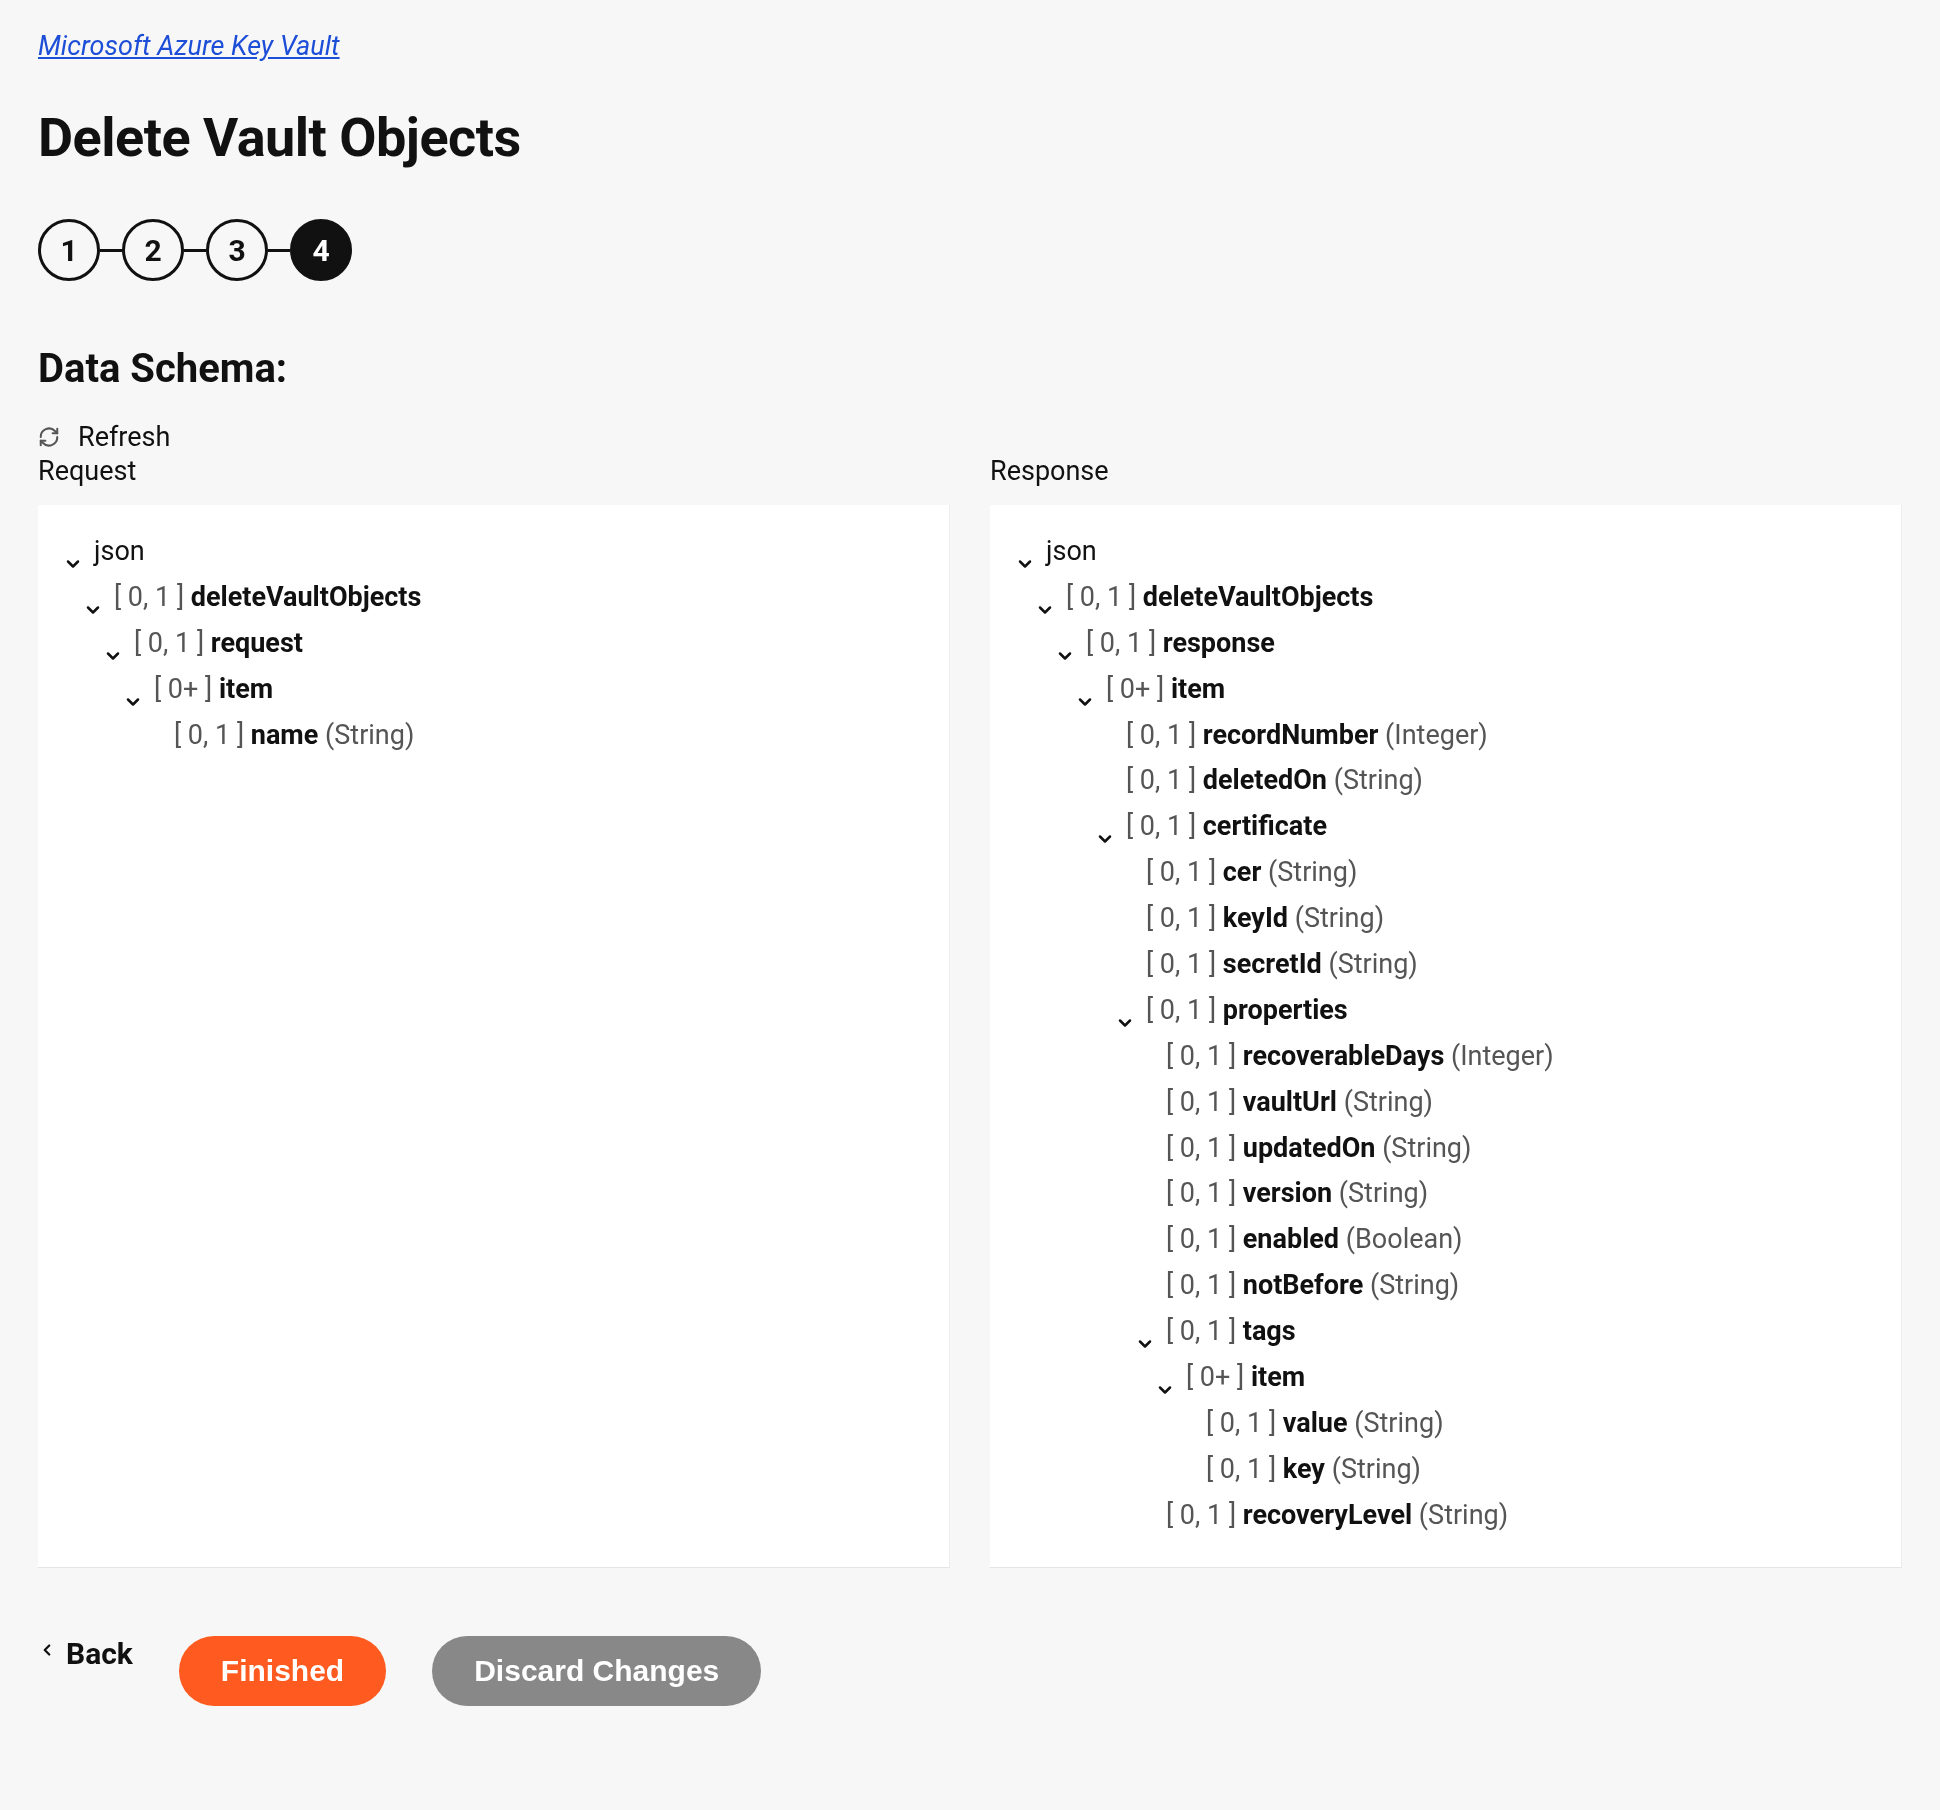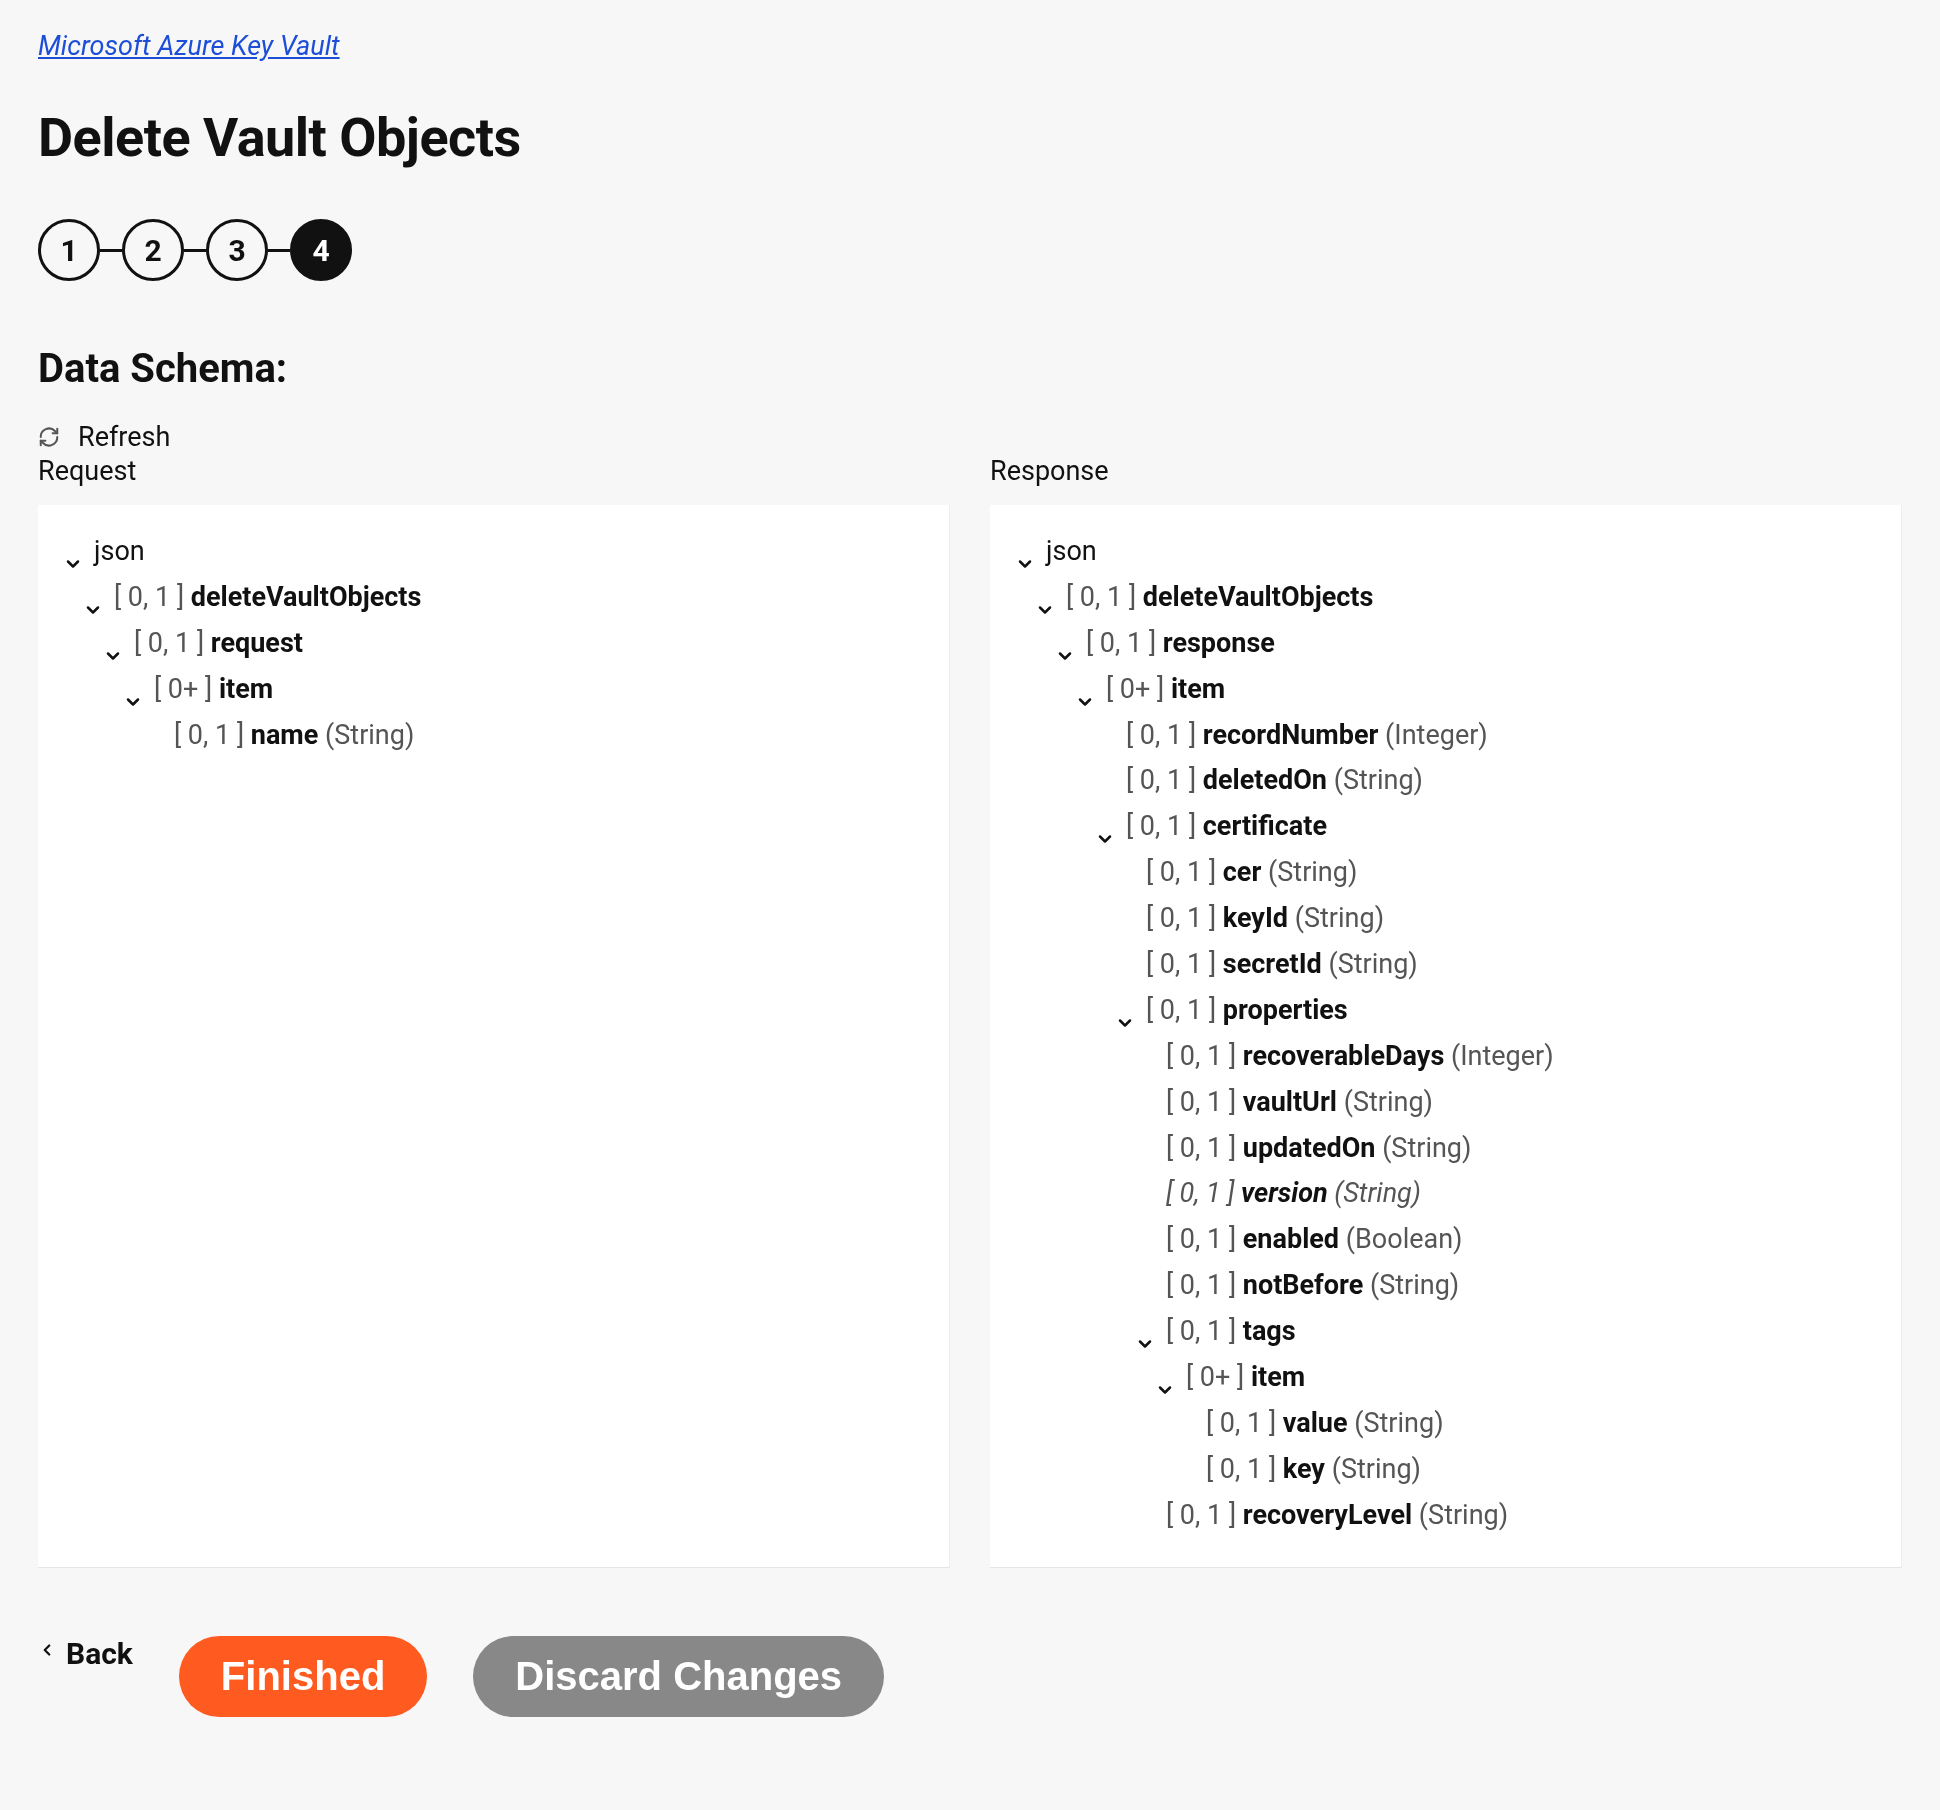--- a/index.html
+++ b/index.html
@@ -124,21 +124,21 @@
     align-items: center;
     gap: 10px;
     font-size: 30px;
     font-weight: 700;
     color: #111;
     cursor: pointer;
   }
   .btn {
     border-radius: 999px;
     padding: 18px 42px;
-    font-size: 40px;
+    font-size: 30px;
     font-weight: 700;
     border: none;
     cursor: pointer;
   }
   .btn-primary { background: #ff5a1f; color: #fff; }
   .btn-secondary { background: #888; color: #fff; }
 </style>
 </head>
 <body>
 
@@ -292,21 +292,21 @@
           <span><span class="card">[ 0, 1 ]</span> <span class="name">recoverableDays</span> <span class="type">(Integer)</span></span>
         </div>
         <div class="node" style="padding-left: 120px;">
           <span class="chev-spacer"></span>
           <span><span class="card">[ 0, 1 ]</span> <span class="name">vaultUrl</span> <span class="type">(String)</span></span>
         </div>
         <div class="node" style="padding-left: 120px;">
           <span class="chev-spacer"></span>
           <span><span class="card">[ 0, 1 ]</span> <span class="name">updatedOn</span> <span class="type">(String)</span></span>
         </div>
-        <div class="node" style="padding-left: 120px; font-style: italic;">
+        <div class="node" style="padding-left: 120px;">
           <span class="chev-spacer"></span>
           <span><span class="card">[ 0, 1 ]</span> <span class="name">version</span> <span class="type">(String)</span></span>
         </div>
         <div class="node" style="padding-left: 120px;">
           <span class="chev-spacer"></span>
           <span><span class="card">[ 0, 1 ]</span> <span class="name">enabled</span> <span class="type">(Boolean)</span></span>
         </div>
         <div class="node" style="padding-left: 120px;">
           <span class="chev-spacer"></span>
           <span><span class="card">[ 0, 1 ]</span> <span class="name">notBefore</span> <span class="type">(String)</span></span>

